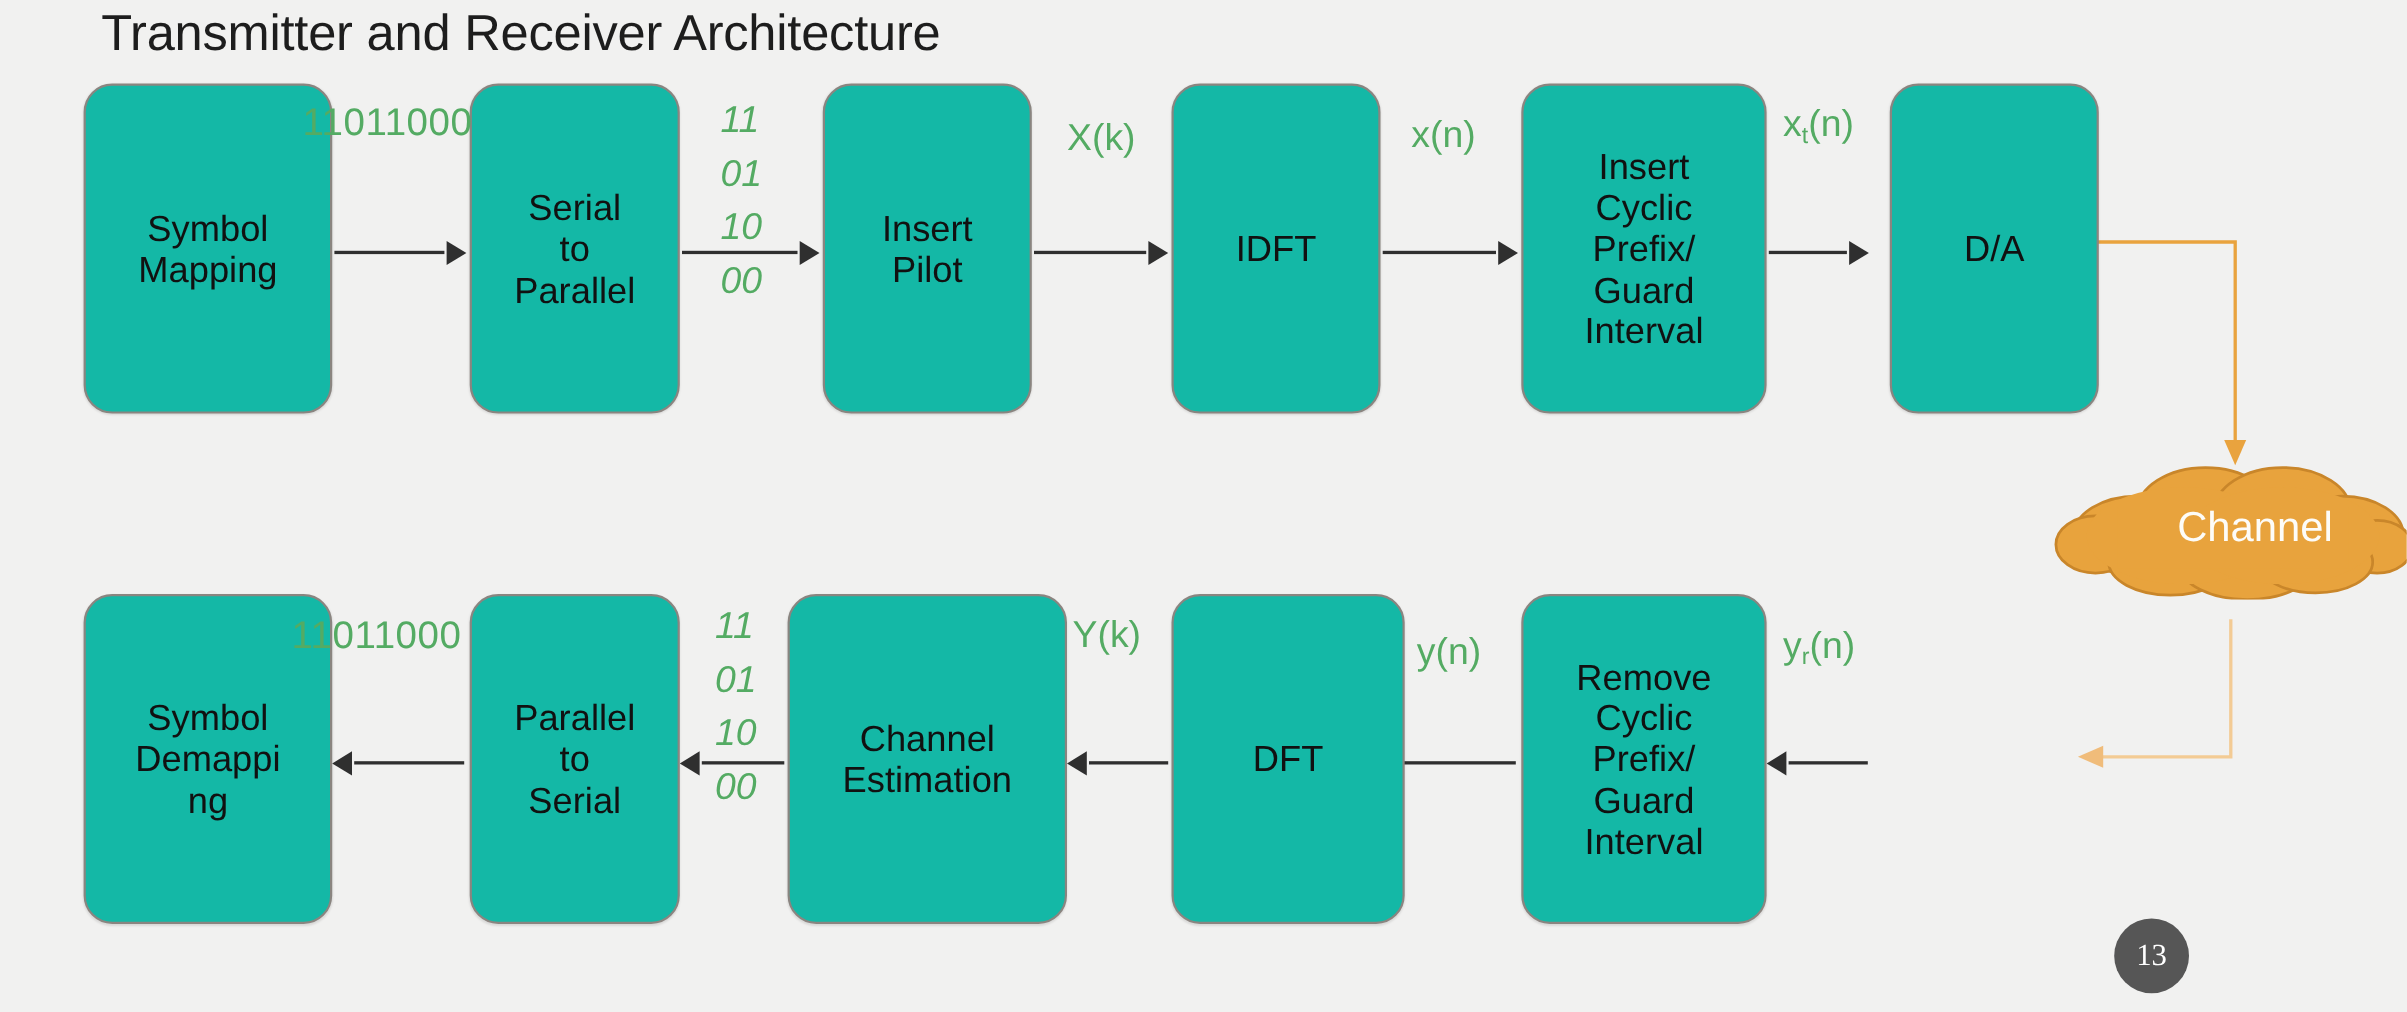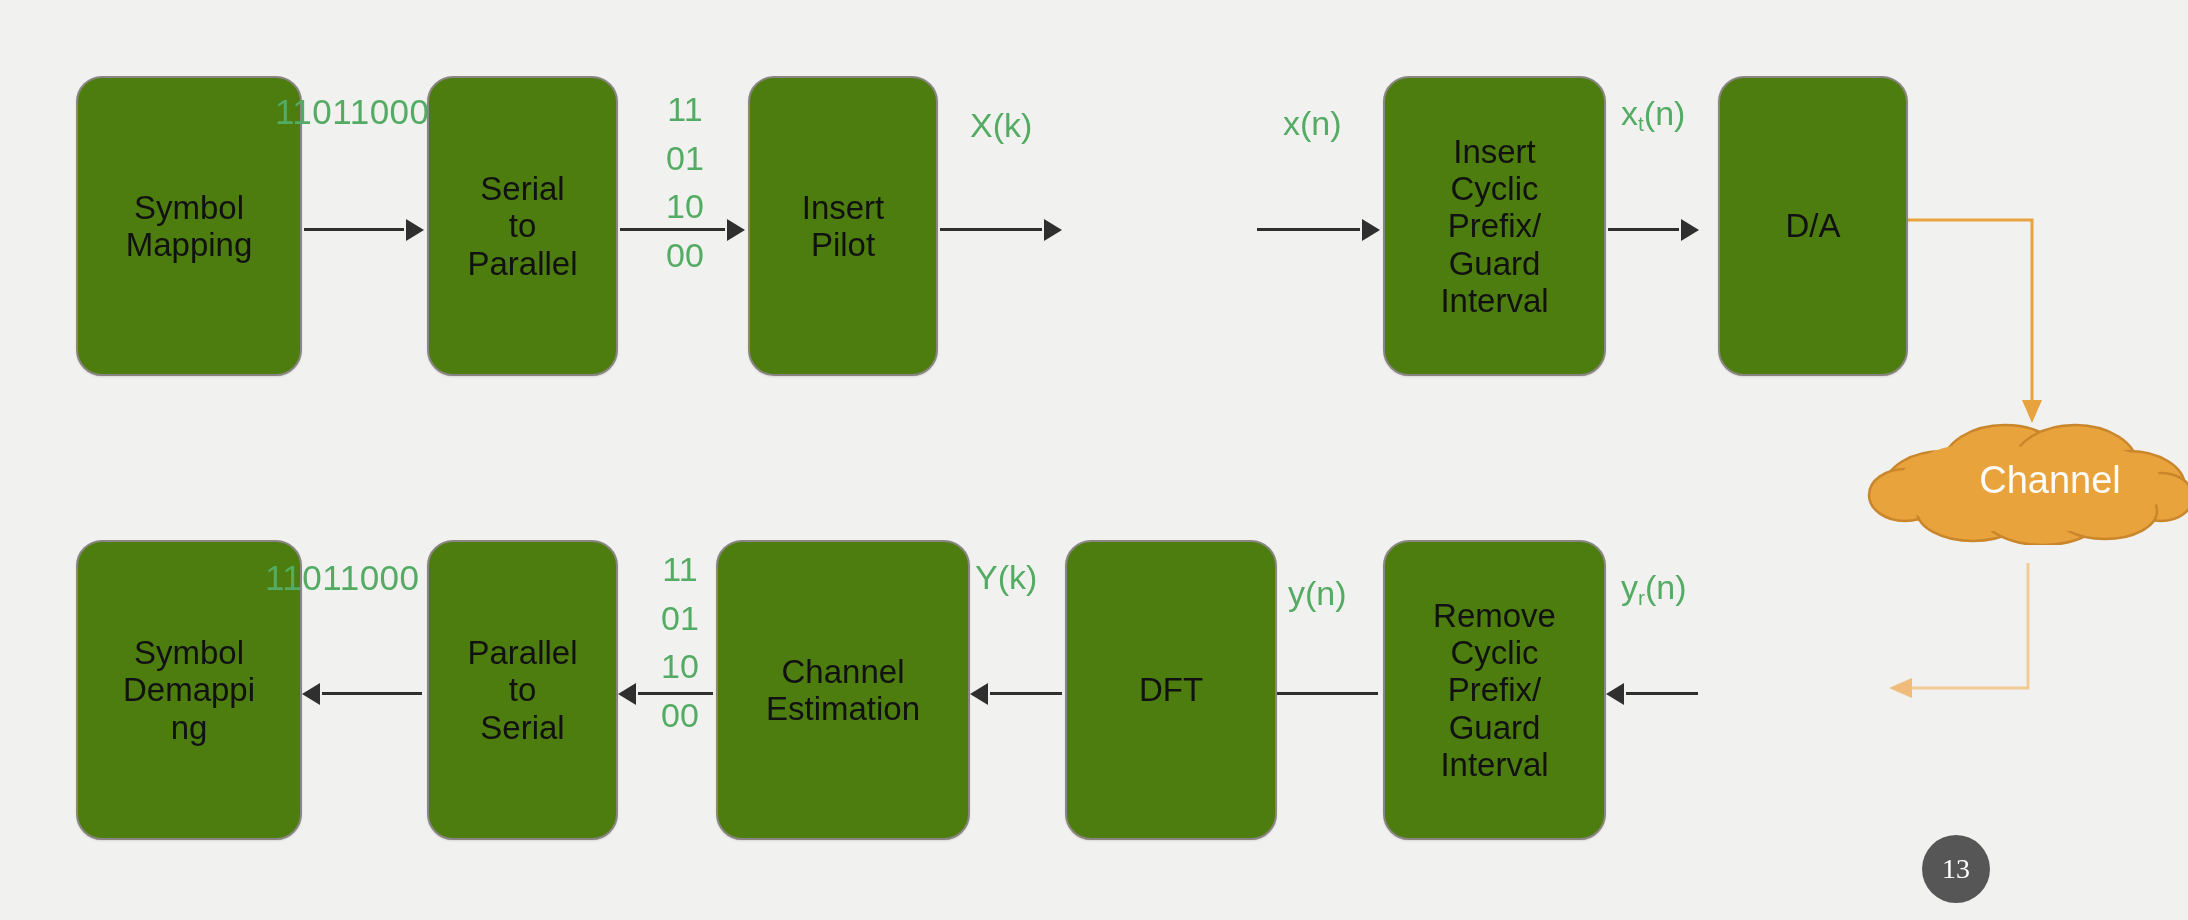--- a/index.html
+++ b/index.html
@@ -29,21 +29,21 @@
     color: #1d1d1d;
     letter-spacing: -0.2px;
     white-space: nowrap;
     font-family: "Liberation Sans", sans-serif;
   }
 
   
   .node {
     position: absolute;
     box-sizing: border-box;
-    background: #4d7c0f;
+    background: #14b8a6;
     border: 2px solid #8a8580;
     border-radius: 26px;
     display: flex;
     align-items: center;
     justify-content: center;
     text-align: center;
     color: #111111;
     font-size: 33px;
     line-height: 1.13;
     font-family: "Liberation Sans", sans-serif;
@@ -94,21 +94,21 @@
     white-space: nowrap;
     z-index: 4;
     line-height: 1.0;
   }
   .signal.bits {
     font-size: 35px;
     letter-spacing: 0.5px;
   }
   .signal.stack {
     line-height: 1.05;
-    text-align: center;
+    font-style: italic;
   }
   .signal.stack span {
     display: block;
     margin-bottom: 13px;
   }
   .signal sub {
     font-size: 0.62em;
     vertical-align: baseline;
     position: relative;
     top: 0.30em;
@@ -155,20 +155,21 @@
     font-size: 28px;
     font-family: Liberation Serif, serif;
     z-index: 6;
   }
 </style>
 </head>
 <body>
 
 <div id="slide">
 
+  <div id="slide-title">Transmitter and Receiver Architecture</div>
 
   <svg id="channel-links" width="2188" height="920">
 
     <polyline points="1893,220 2032,220 2032,402" fill="none" stroke="#e9a33e" stroke-width="3"></polyline>
     <polygon points="2022,400 2042,400 2032,423" fill="#e9a33e"></polygon>
 
     <polyline points="2028,563 2028,688 1910,688" fill="none" stroke="#f3cb94" stroke-width="3"></polyline>
     <polygon points="1912,678 1912,698 1889,688" fill="#f0bc7a"></polygon>
   </svg>
 
@@ -181,20 +182,23 @@
     <span class="node-label">Serial
 to
 Parallel</span>
   </div>
 
   <div class="node" style="left:748px; top:76px;  width:190px; height:300px;">
     <span class="node-label">Insert
 Pilot</span>
   </div>
 
+  <div class="node" style="left:1065px; top:76px; width:190px; height:300px;">
+    <span class="node-label">IDFT</span>
+  </div>
 
   <div class="node" style="left:1383px; top:76px; width:223px; height:300px;">
     <span class="node-label">Insert
 Cyclic
 Prefix/
 Guard
 Interval</span>
   </div>
 
   <div class="node" style="left:1702px; top:76px; width:190px; height:300px;margin-left:16px;">

